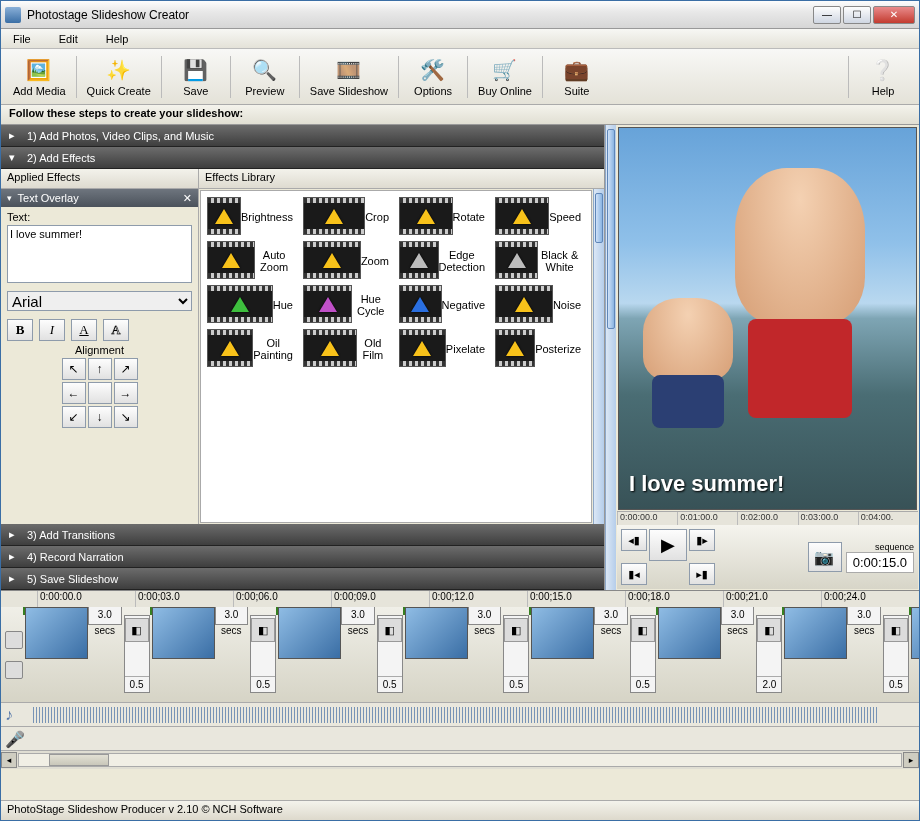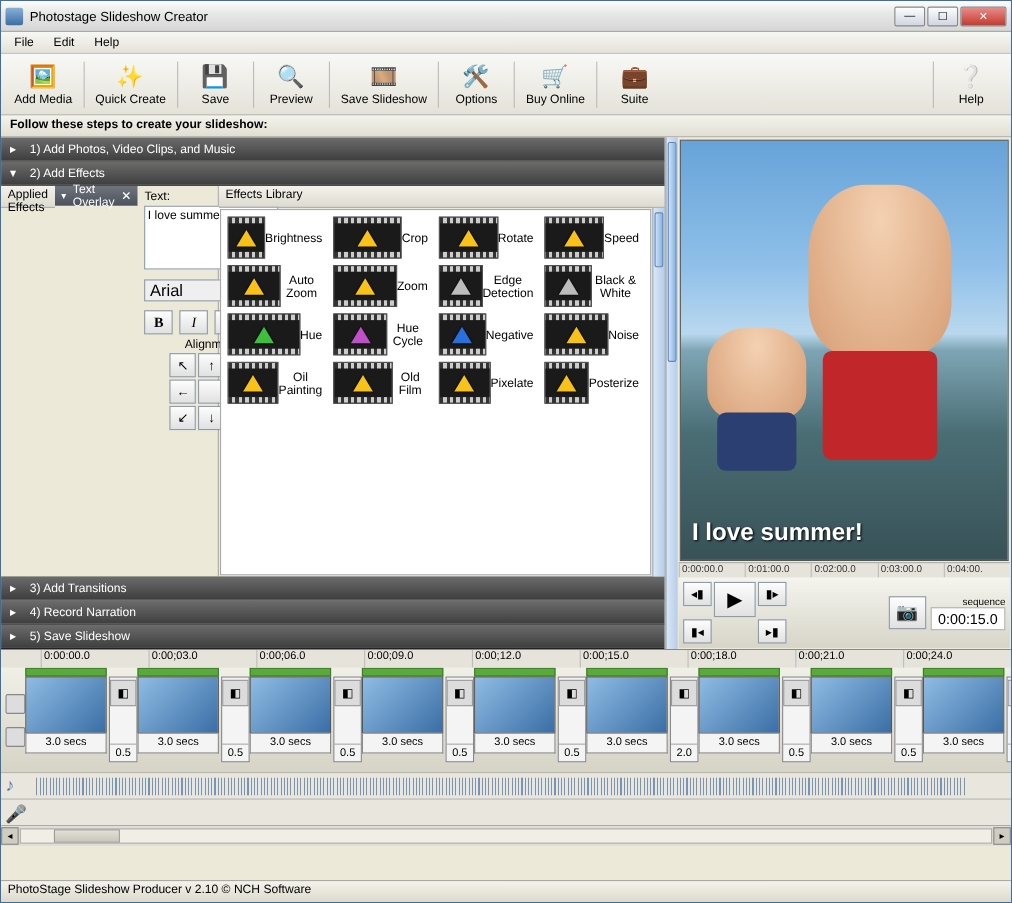--- a/index.html
+++ b/index.html
@@ -9,21 +9,21 @@
 
 .titlebar { height: 28px; background: linear-gradient(to bottom, #fdfdfd 0%, #e8e8e8 40%, #d6d6d6 100%); display: flex; align-items: center; padding: 0 4px; border-bottom: 1px solid #999; }
 .titlebar .app-icon { width: 16px; height: 16px; background: linear-gradient(to bottom, #8ab0d8, #3a6ea5); border-radius: 2px; margin-right: 6px; }
 .titlebar .title { flex: 1; font-size: 12px; }
 .winbtns { display: flex; gap: 2px; }
 .winbtn { width: 28px; height: 18px; border: 1px solid #888; border-radius: 2px; display: flex; align-items: center; justify-content: center; font-size: 10px; cursor: pointer; }
 .winbtn.min,.winbtn.max { background: linear-gradient(to bottom,#fdfdfd,#cfd6e2); }
 .winbtn.close { background: linear-gradient(to bottom,#e98b8b,#c33b2f); color:#fff; width:42px;}
 
 
-.menubar { height: 20px; background: linear-gradient(to bottom,#f7f7f4,#e4e2d8); display: flex; align-items: center; padding: 0 4px; font-size: 11px; gap: 2px; border-bottom:1px solid #bbb;}
+.menubar { height: 20px; background: linear-gradient(to bottom,#f7f7f4,#e4e2d8); display: flex; align-items: center; padding: 0 4px; font-size: 11px; gap: 12px; border-bottom:1px solid #bbb;}
 .menubar span { padding: 2px 8px; cursor: pointer; }
 
 
 .toolbar { height: 56px; background: linear-gradient(to bottom,#f8f8f6,#e4e2d8); display: flex; align-items: center; padding: 2px 6px; border-bottom:1px solid #aaa;}
 .toolbtn { display:flex; flex-direction:column; align-items:center; justify-content:center; padding:2px 6px; min-width:60px; cursor:pointer; font-size:11px;}
 .toolbtn .ticon{ width:26px; height:26px; display:flex; align-items:center; justify-content:center; font-size:20px; margin-bottom:2px;}
 .spacer{flex:1;}
 .vsep{width:1px;height:42px;background:#bbb;margin:0 4px;}
 
 
@@ -33,21 +33,21 @@
 .mainrow{display:flex; height:465px; background:#ece9d8;}
 .leftcol{flex:1; display:flex; flex-direction:column; border-right:1px solid #999; min-width:0;}
 .rightcol{width:303px; display:flex; flex-direction:column; background:#ece9d8; padding:1px;}
 
 
 .steprow{height:22px;background:linear-gradient(to bottom,#6c6c6c,#3e3e3e);color:#fff; display:flex;align-items:center;padding:0 8px;font-size:11px;border-bottom:1px solid #222;cursor:pointer;gap:8px;}
 .steprow .arrow{width:10px;display:inline-block;}
 
 
 .effectsrow{flex:1; display:flex; min-height:0;}
-.applied{width:198px; display:flex; border-right:1px solid #aaa; background:#ece9d8;}
+.applied{width:198px; display:flex; flex-direction:column; border-right:1px solid #aaa; background:#ece9d8;}
 .panelhdr{height:20px;background:linear-gradient(to bottom,#f3f2eb,#dedbd0);padding:2px 6px;font-size:11px;border-bottom:1px solid #aaa;}
 .subhdr{height:18px;background:linear-gradient(to bottom,#6e757e,#4b525b);color:#fff;display:flex;align-items:center;padding:0 6px;font-size:11px;gap:6px;}
 .subhdr .arrow{font-size:9px;}
 .subhdr .closex{margin-left:auto;cursor:pointer;font-size:11px;}
 .padbox{padding:4px 6px;}
 .field-label{font-size:11px;margin-bottom:2px;display:block;}
 textarea.txt{width:100%;height:58px;font-size:11px;resize:none;border:1px solid #8e9bab;padding:2px;}
 select.fsl{width:100%;font-size:15px;margin-top:6px;border:1px solid #8e9bab;height:20px;}
 .fmtbtns{display:flex;gap:6px;margin-top:8px;}
 .fbtn{width:26px;height:22px;border:1px solid #8e9bab;background:linear-gradient(to bottom,#fdfdfd,#e1e1e1);display:flex;align-items:center;justify-content:center;font-family:"Times New Roman",serif;font-size:13px;cursor:pointer;}
@@ -81,21 +81,21 @@
 .seqbox{margin-left:auto;text-align:right;font-size:9px;}
 .seqtime{font-size:13px;border:1px solid #aaa;padding:2px 6px;background:#fff;display:inline-block;}
 
 
 .timeline{flex:1;display:flex;flex-direction:column;background:#ece9d8;border-top:1px solid #888;min-height:0;}
 .tlruler{height:16px;background:#e6e4da;display:flex;font-size:10px;padding-left:36px;}
 .tlruler span{flex:1;border-left:1px solid #bbb;padding-left:2px;}
 .cliprow{height:96px;display:flex;align-items:stretch;background:linear-gradient(to bottom,#f0efe8,#d6d4c6);border-bottom:1px solid #aaa;padding-left:4px;overflow:hidden;}
 .cliprow .lefticon{width:28px;display:flex;flex-direction:column;align-items:center;justify-content:center;gap:12px;}
 .sqicon{width:18px;height:18px;border:1px solid #888;background:#ddd;border-radius:2px;}
-.clip{display:flex;flex-direction:column;margin-right:2px;}
+.clip{display:flex;flex-direction:row;margin-right:2px;}
 .cliptop{height:8px;background:#5aa93e;border:1px solid #378020;}
 .clipimg{width:74px;height:52px;background:linear-gradient(135deg,#8fbce4,#3a6ea5);border:1px solid #555;}
 .transbox{width:34px;border:1px solid #888;background:#f4f4f4;display:flex;flex-direction:column;align-items:center;justify-content:flex-start;margin-top:8px;height:78px;}
 .transbox .ticon2{width:24px;height:24px;margin-top:2px;border:1px solid #999;background:#dcdcdc;display:flex;align-items:center;justify-content:center;}
 .transbox .tval{font-size:10px;margin-top:auto;margin-bottom:2px;border-top:1px solid #aaa;width:100%;text-align:center;padding-top:2px;}
 .clip .dur{height:18px;border:1px solid #888;border-top:none;background:#f4f4f4;text-align:center;font-size:10px;line-height:16px;}
 .audiorow{height:24px;background:#e9e7dd;border-bottom:1px solid #aaa;display:flex;align-items:center;padding-left:4px;}
 .audiorow .aicn{width:18px;height:18px;color:#5577aa;font-size:16px;margin-right:8px;}
 .wave{flex:1;height:16px;background:repeating-linear-gradient(to right,transparent 0,transparent 2px,#2c5c9c 2px,#2c5c9c 3px);opacity:.6;margin-right:40px;}
 .hscroll{height:18px;background:#e0ded3;display:flex;align-items:center;}

